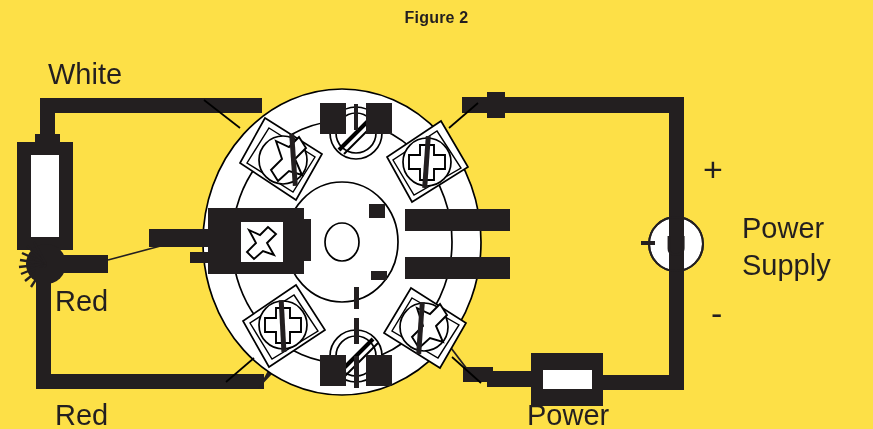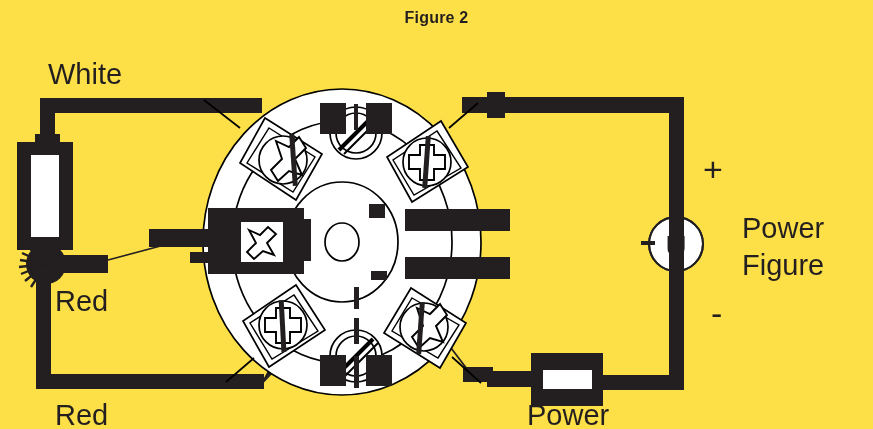--- a/index.html
+++ b/index.html
@@ -210,17 +210,17 @@
         <rect x="354" y="356" width="5" height="32" fill="#231f20"></rect>
       </g>
     </g>
   </svg>
 
   <div class="lbl" id="label-white">White</div>
   <div class="lbl" id="label-red-1">Red</div>
   <div class="lbl" id="label-red-2">Red</div>
   <div class="lbl" id="label-load">Power</div>
   <div class="lbl" id="label-power">Power</div>
-  <div class="lbl" id="label-supply">Figure</div>
+  <div class="lbl" id="label-supply">Supply</div>
   <div class="lbl" id="label-plus">+</div>
   <div class="lbl" id="label-minus">-</div>
 
 </div>
 
 </body></html>

